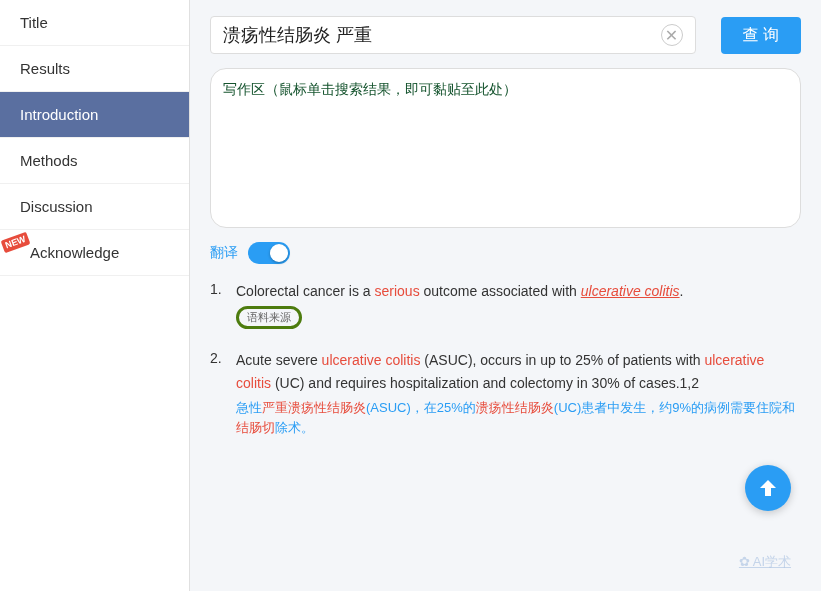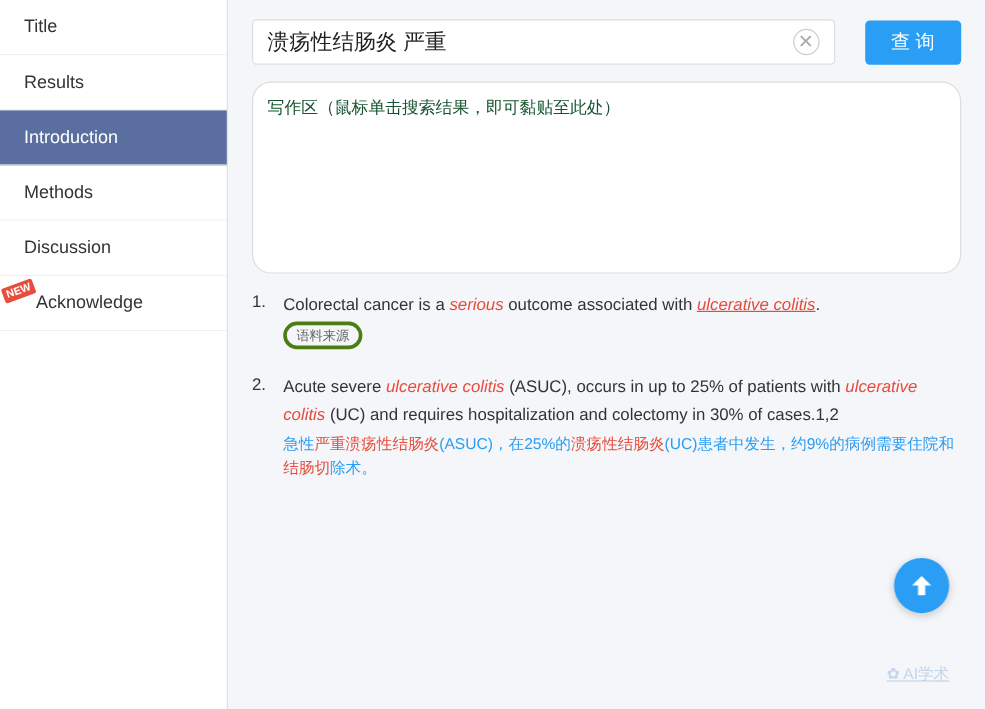--- a/index.html
+++ b/index.html
@@ -176,21 +176,20 @@
       margin-bottom: 4px;
     }
     .result-cn {
       font-size: 13px;
       color: #2a9df4;
       line-height: 1.5;
       margin-bottom: 6px;
     }
     .result-en .italic-red {
       color: #e74c3c;
-      font-style: italic;
     }
     .result-en .italic-red-underline {
       color: #e74c3c;
       font-style: italic;
       text-decoration: underline;
     }
     .result-cn .cn-red {
       color: #e74c3c;
     }
     .source-tag {
@@ -266,20 +265,26 @@
       <span class="query-text">溃疡性结肠炎 严重</span>
       <button class="clear-btn">✕</button>
     </div>
     <button class="search-btn">查 询</button>
   </div>
 
   <div class="writing-area">
     <span>写作区（鼠标单击搜索结果，即可黏贴至此处）</span>
   </div>
 
+  <div class="translate-row">
+    <span class="translate-label">翻译</span>
+    <div class="toggle-switch">
+      <div class="toggle-knob"></div>
+    </div>
+  </div>
 
   <ol class="results-list">
 
     <li class="result-item">
       <span class="result-num">1.</span>
       <div class="result-content">
         <div class="result-en">
           Colorectal cancer is a <span class="italic-red">serious</span> outcome associated with <span class="italic-red-underline">ulcerative colitis</span>.
         </div>
         <span class="source-tag">语料来源</span>

